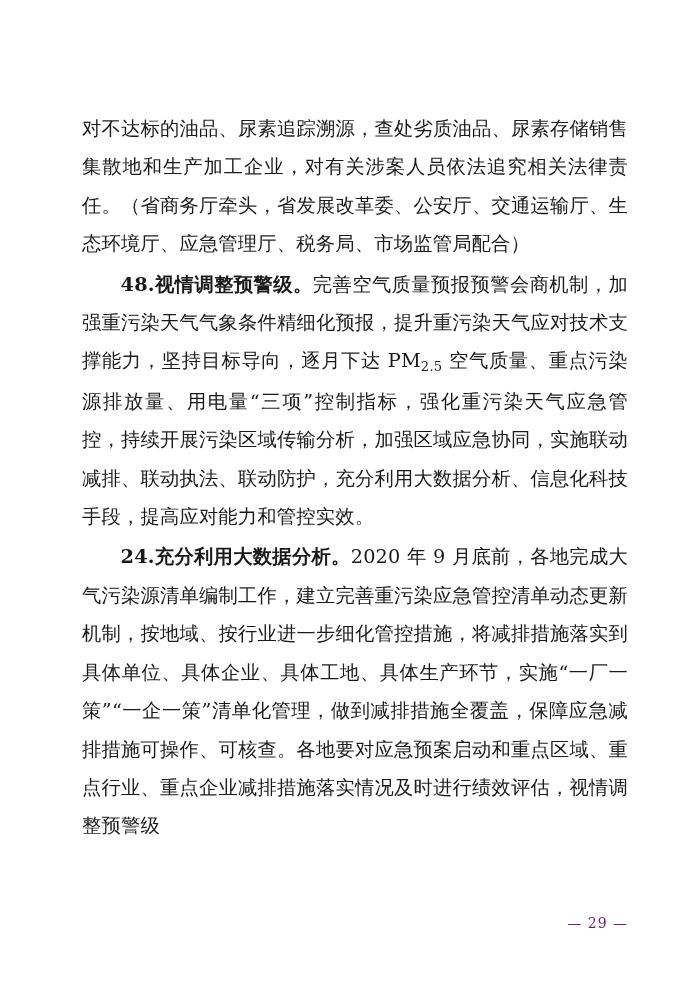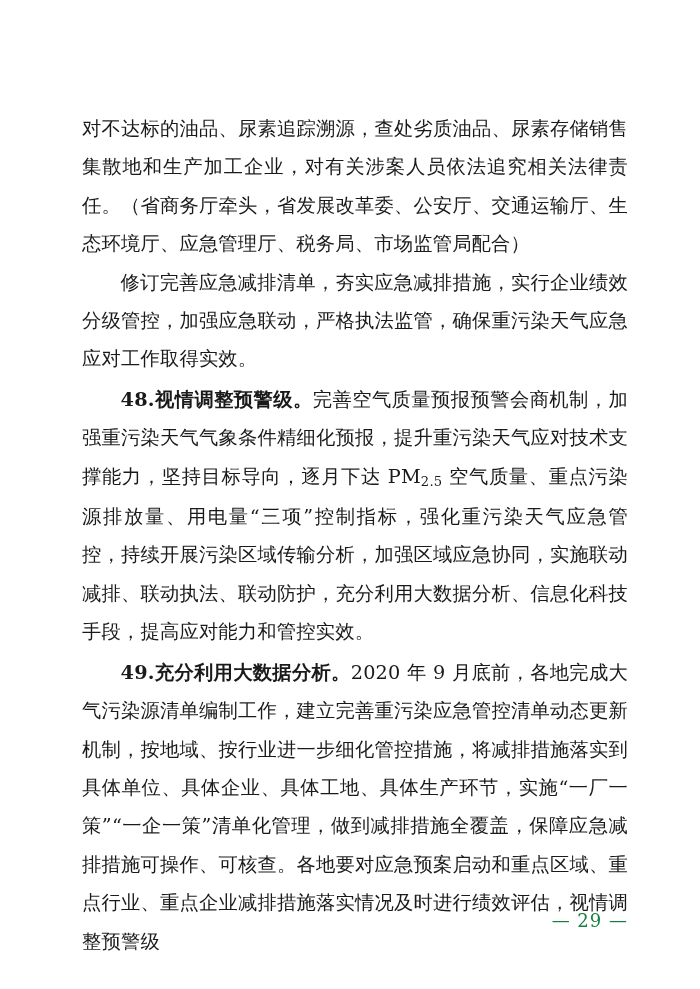--- a/index.html
+++ b/index.html
@@ -62,41 +62,40 @@
   sub {
     font-size: 0.68em;
     vertical-align: baseline;
     position: relative;
     top: 0.28em;
   }
   .footer {
     position: absolute;
     right: 72px;
     bottom: 58px;
-    font-size: 18px;
+    font-size: 14px;
     letter-spacing: 1px;
     font-family: "DejaVu Serif", "Liberation Serif", serif;
-    color: #15803d;
+    color: #701a75;
   }
 </style>
 </head>
 <body>
 
 <div class="page">
   <div class="doc-body">
 
     <p class="para-noindent">对不达标的油品、尿素追踪溯源，查处劣质油品、尿素存储销售集散地和生产加工企业，对有关涉案人员依法追究相关法律责任。（省商务厅牵头，省发展改革委、公安厅、交通运输厅、生态环境厅、应急管理厅、税务局、市场监管局配合）</p>
 
 
-    <p class="para">修订完善应急减排清单，夯实应急减排措施，实行企业绩效分级管控，加强应急联动，严格执法监管，确保重污染天气应急应对工作取得实效。</p>
 
     <div class="gap-sm"></div>
 
     <p class="para"><span class="num-label">48.</span><span class="bold">视情调整预警级。</span><span>完善空气质量预报预警会商机制，加强重污染天气气象条件精细化预报，提升重污染天气应对技术支撑能力，坚持目标导向，逐月下达 <span class="latin">PM<sub>2.5</sub></span> 空气质量、重点污染源排放量、用电量“三项”控制指标，强化重污染天气应急管控，持续开展污染区域传输分析，加强区域应急协同，实施联动减排、联动执法、联动防护，充分利用大数据分析、信息化科技手段，提高应对能力和管控实效。</span></p>
 
     <div class="gap-sm"></div>
 
-    <p class="para"><span class="num-label">49.</span><span class="bold">充分利用大数据分析。</span><span>2020 年 9 月底前，各地完成大气污染源清单编制工作，建立完善重污染应急管控清单动态更新机制，按地域、按行业进一步细化管控措施，将减排措施落实到具体单位、具体企业、具体工地、具体生产环节，实施“一厂一策”“一企一策”清单化管理，做到减排措施全覆盖，保障应急减排措施可操作、可核查。各地要对应急预案启动和重点区域、重点行业、重点企业减排措施落实情况及时进行绩效评估，视情调整预警级</span></p>
+    <p class="para"><span class="num-label">24.</span><span class="bold">充分利用大数据分析。</span><span>2020 年 9 月底前，各地完成大气污染源清单编制工作，建立完善重污染应急管控清单动态更新机制，按地域、按行业进一步细化管控措施，将减排措施落实到具体单位、具体企业、具体工地、具体生产环节，实施“一厂一策”“一企一策”清单化管理，做到减排措施全覆盖，保障应急减排措施可操作、可核查。各地要对应急预案启动和重点区域、重点行业、重点企业减排措施落实情况及时进行绩效评估，视情调整预警级</span></p>
 
   </div>
 </div>
 
 <div class="footer">— 29 —</div>
 
 </body></html>

